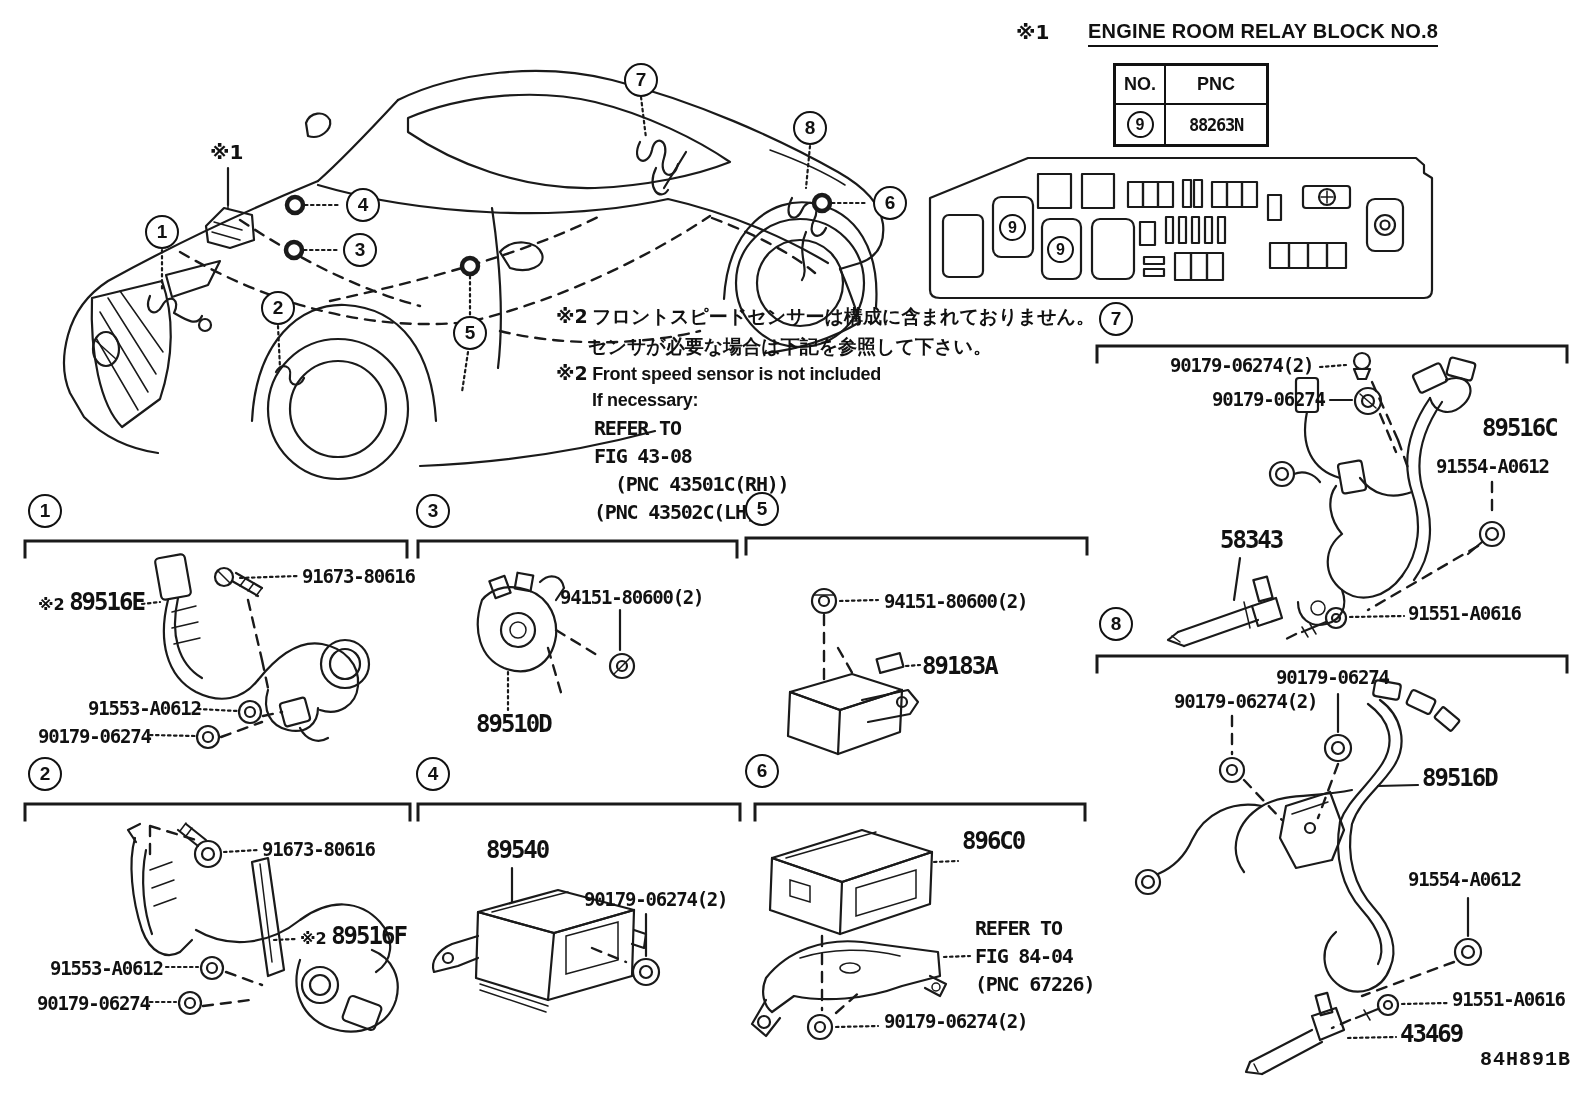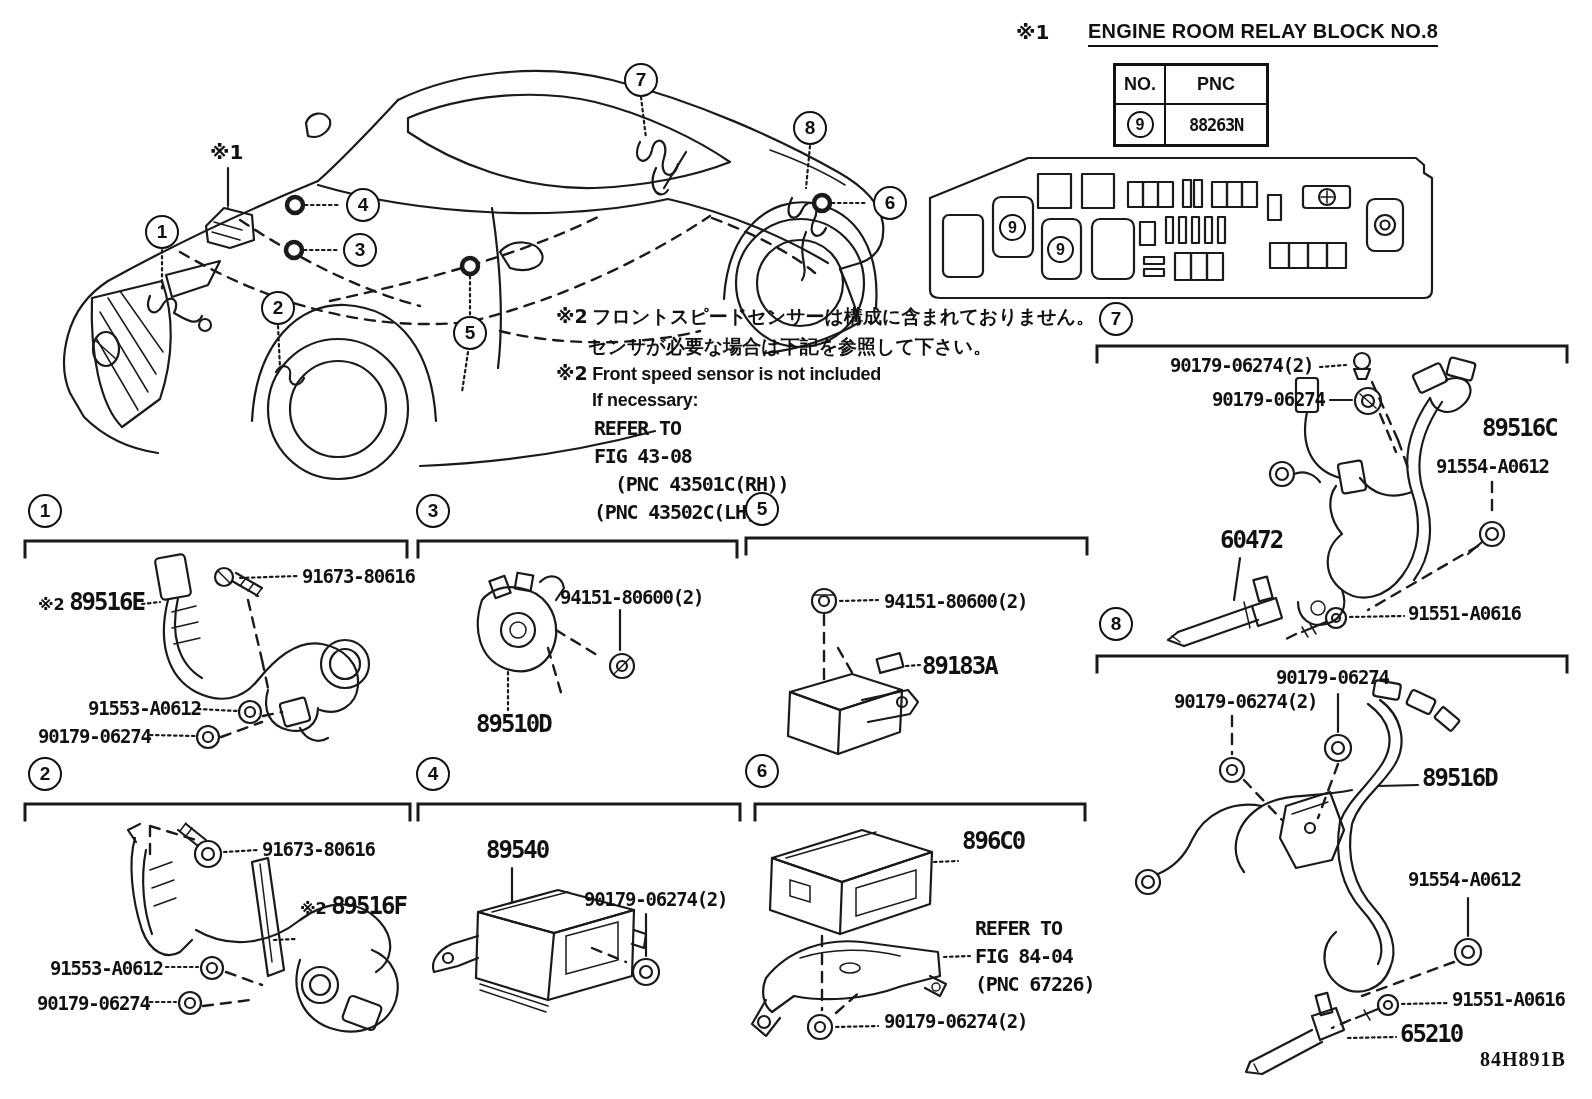--- a/index.html
+++ b/index.html
@@ -7,21 +7,21 @@
     width:1592px;height:1099px;position:relative;background:#fff;color:#111;
     font-family:"Liberation Sans",sans-serif;overflow:hidden;
   }
   .abs{position:absolute;white-space:nowrap}
   .pn{font-family:"DejaVu Sans Mono",monospace;font-weight:700;font-size:19px;letter-spacing:-1.2px}
   .pn-lg{font-family:"DejaVu Sans Mono",monospace;font-weight:700;font-size:24px;letter-spacing:-2px}
   .ref{font-family:"DejaVu Sans",sans-serif;font-weight:700;font-size:16px}
   .jp{font-family:"DejaVu Sans",sans-serif;font-weight:700;font-size:19px}
   .en{font-family:"Liberation Sans",sans-serif;font-weight:700;font-size:18px;letter-spacing:-.3px}
   .refer{font-family:"DejaVu Sans Mono",monospace;font-weight:700;font-size:20px;letter-spacing:-1.2px}
-  .code{font-family:Liberation Serif, serif;font-weight:700;font-size:20px;letter-spacing:1px}
+  .code{font-family:Liberation Mono, monospace;font-weight:700;font-size:20px;letter-spacing:1px}
   .co{position:absolute;width:34px;height:34px;border:2.5px solid #111;border-radius:50%;
       display:flex;align-items:center;justify-content:center;font-weight:700;font-size:19px;
       background:#fff;box-sizing:border-box;font-family:"Liberation Sans",sans-serif}
   .co-sm{width:27px;height:27px;font-size:16px;position:absolute;border:2.5px solid #111;border-radius:50%;
       display:flex;align-items:center;justify-content:center;font-weight:700;background:#fff;box-sizing:border-box}
   .title-ref{font-family:"DejaVu Sans",sans-serif;font-weight:700;font-size:20px}
   .title{font-weight:700;font-size:20px;letter-spacing:.2px;border-bottom:2.5px solid #111;padding-bottom:2px}
   .tbl{position:absolute;left:1113px;top:63px;display:grid;grid-template-columns:50px 102px;
        grid-template-rows:39px 41px;border:2.5px solid #111}
   .tbl > div{border:1.5px solid #111;display:flex;align-items:center;justify-content:center;font-weight:700;font-size:18px}
@@ -466,21 +466,21 @@
 
 <span class="abs pn" style="left:302px;top:565px">91673-80616</span>
 <div class="abs" style="left:38px;top:588px">
   <span class="ref">※2</span>
   <span class="pn-lg">89516E</span>
 </div>
 <span class="abs pn" style="left:88px;top:697px">91553-A0612</span>
 <span class="abs pn" style="left:38px;top:725px">90179-06274</span>
 
 <span class="abs pn" style="left:262px;top:838px">91673-80616</span>
-<div class="abs" style="left:300px;top:892px">
+<div class="abs" style="left:300px;top:922px">
   <span class="ref">※2</span>
   <span class="pn-lg">89516F</span>
 </div>
 <span class="abs pn" style="left:50px;top:957px">91553-A0612</span>
 <span class="abs pn" style="left:37px;top:992px">90179-06274</span>
 
 <span class="abs pn" style="left:560px;top:586px">94151-80600(2)</span>
 <span class="abs pn-lg" style="left:476px;top:710px">89510D</span>
 
 <span class="abs pn-lg" style="left:486px;top:836px">89540</span>
@@ -492,23 +492,23 @@
 <span class="abs pn-lg" style="left:962px;top:827px">896C0</span>
 <span class="abs refer" style="left:975px;top:916px">REFER TO</span>
 <span class="abs refer" style="left:975px;top:944px">FIG 84-04</span>
 <span class="abs refer" style="left:975px;top:972px">(PNC 67226)</span>
 <span class="abs pn" style="left:884px;top:1010px">90179-06274(2)</span>
 
 <span class="abs pn" style="left:1170px;top:354px">90179-06274(2)</span>
 <span class="abs pn" style="left:1212px;top:388px">90179-06274</span>
 <span class="abs pn-lg" style="left:1482px;top:414px">89516C</span>
 <span class="abs pn" style="left:1436px;top:455px">91554-A0612</span>
-<span class="abs pn-lg" style="left:1220px;top:526px">60472</span>
+<span class="abs pn-lg" style="left:1220px;top:526px">58343</span>
 <span class="abs pn" style="left:1408px;top:602px">91551-A0616</span>
 
 <span class="abs pn" style="left:1276px;top:666px">90179-06274</span>
 <span class="abs pn" style="left:1174px;top:690px">90179-06274(2)</span>
 <span class="abs pn-lg" style="left:1422px;top:764px">89516D</span>
 <span class="abs pn" style="left:1408px;top:868px">91554-A0612</span>
 <span class="abs pn" style="left:1452px;top:988px">91551-A0616</span>
-<span class="abs pn-lg" style="left:1400px;top:1020px">65210</span>
+<span class="abs pn-lg" style="left:1400px;top:1020px">43469</span>
 
 <span class="abs code" style="left:1480px;top:1048px">84H891B</span>
 
 </body></html>

